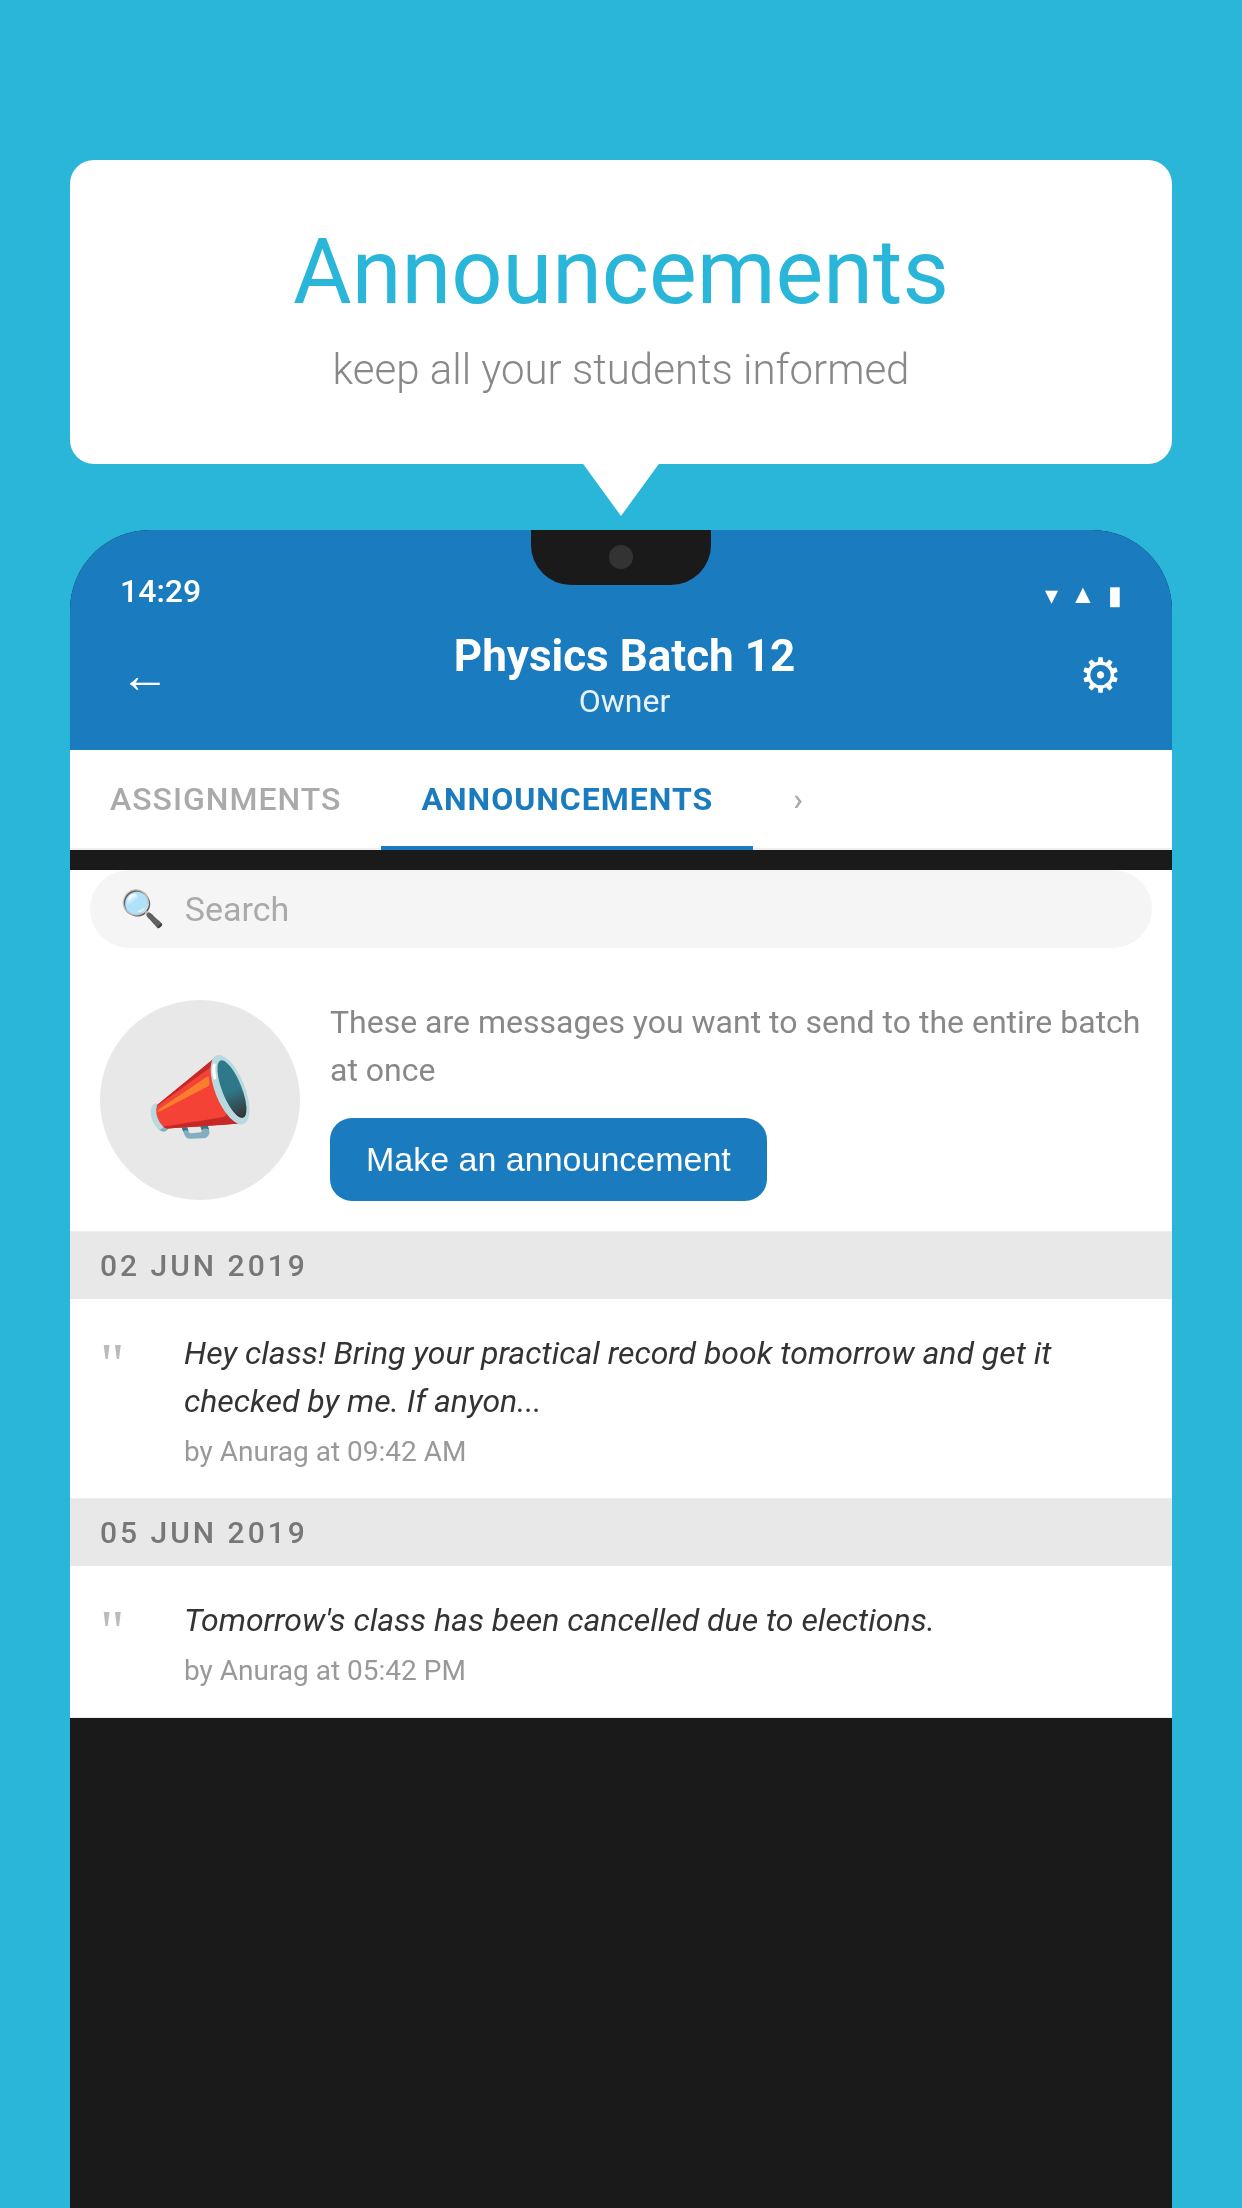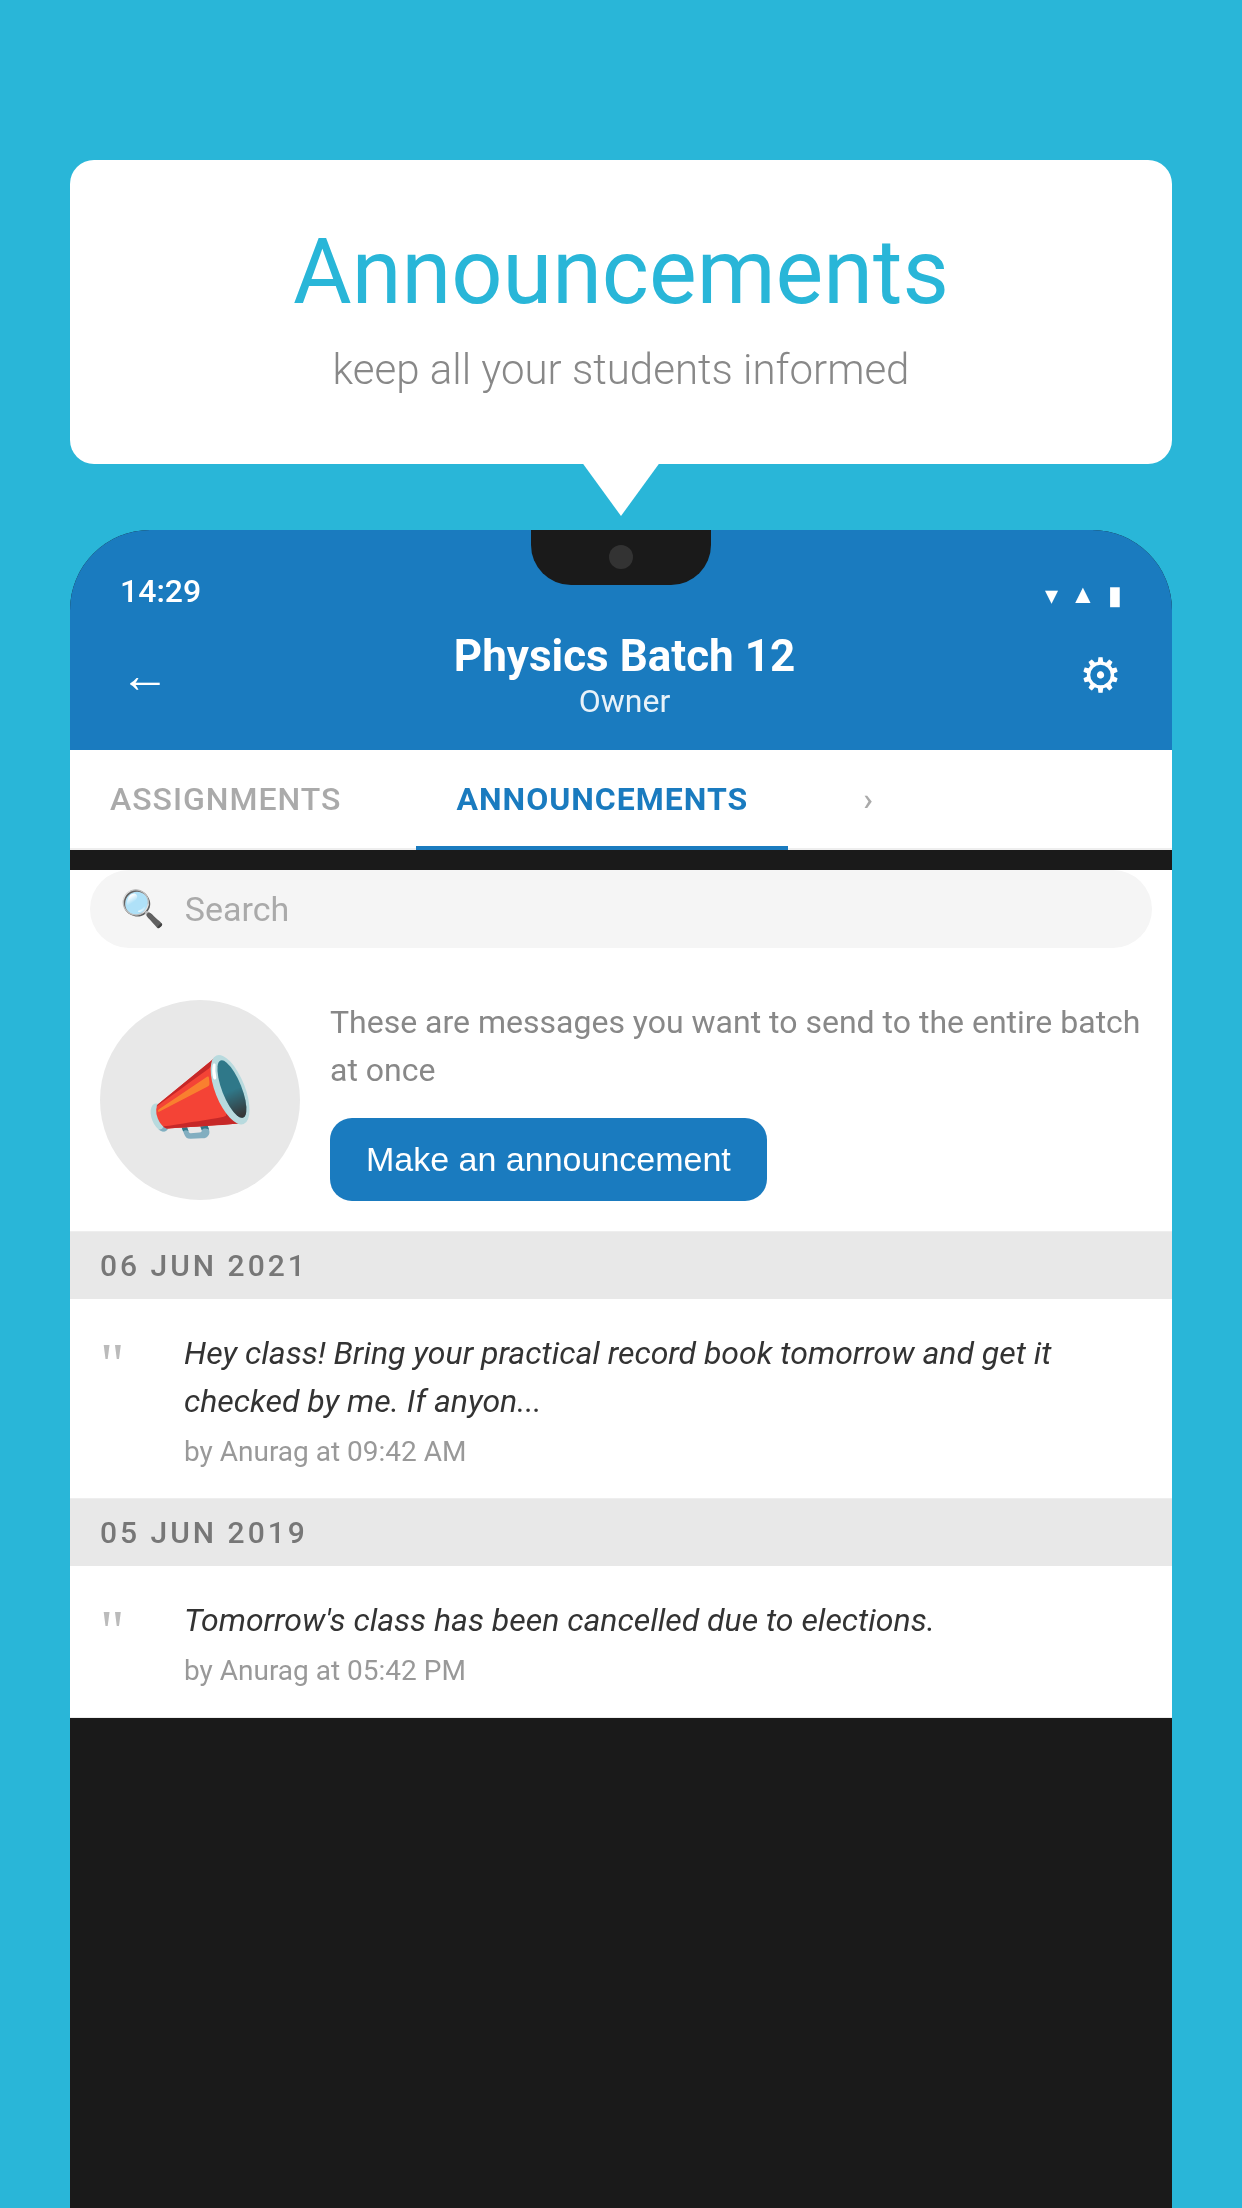--- a/index.html
+++ b/index.html
@@ -148,21 +148,20 @@
       color: white;
       font-size: 48px;
       cursor: pointer;
     }
 
     
     .tabs-bar {
       background: white;
       display: flex;
       border-bottom: 2px solid #eee;
-      gap: 35px;
     }
 
     .tab-item {
       padding: 30px 40px;
       font-size: 32px;
       font-weight: 500;
       color: #aaa;
       cursor: pointer;
       position: relative;
       letter-spacing: 1px;
@@ -350,21 +349,21 @@
     <div class="promo-block">
       <div class="promo-icon-circle">
         <span class="megaphone-icon">📣</span>
       </div>
       <div class="promo-right">
         <div class="promo-description">These are messages you want to send to the entire batch at once</div>
         <button class="make-announcement-btn">Make an announcement</button>
       </div>
     </div>
 
-    <div class="date-separator">06  JUN  2021</div>
+    <div class="date-separator">02  JUN  2019</div>
 
     <div class="announcement-item">
       <div class="quote-icon">"</div>
       <div class="announcement-content">
         <div class="announcement-text">Hey class! Bring your practical record book tomorrow and get it checked by me. If anyon...</div>
         <div class="announcement-meta">by Anurag at 09:42 AM</div>
       </div>
     </div>
 
     <div class="date-separator">05  JUN  2019</div>

